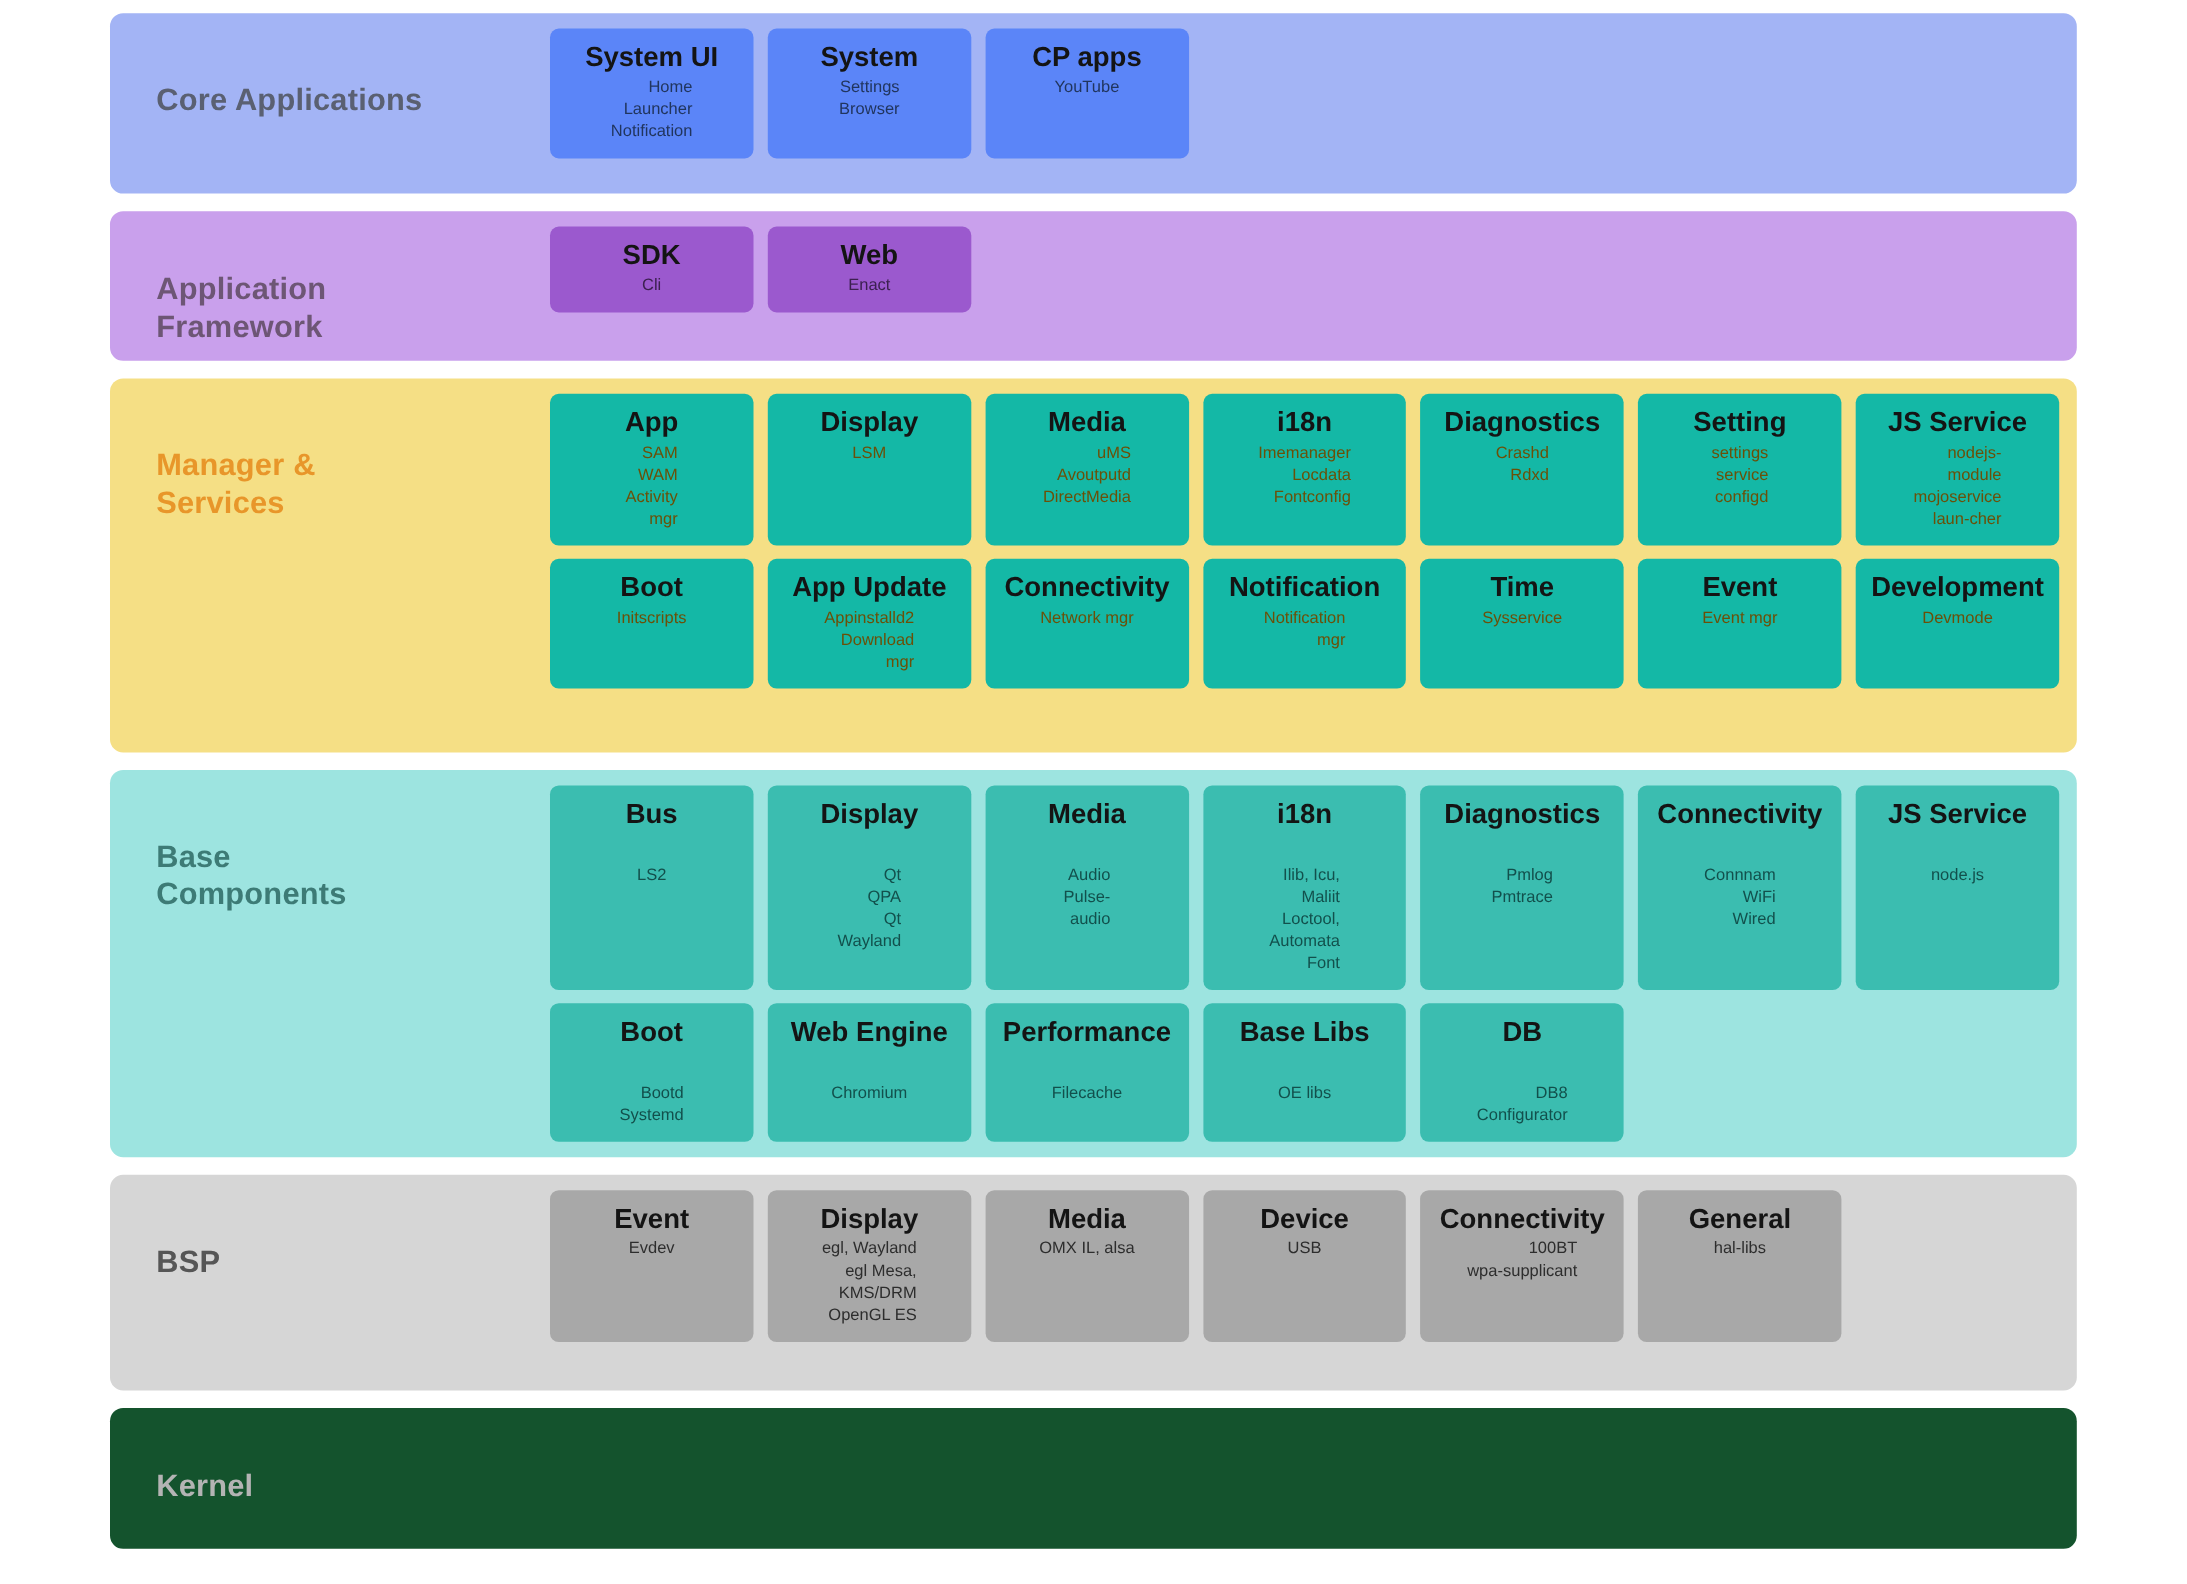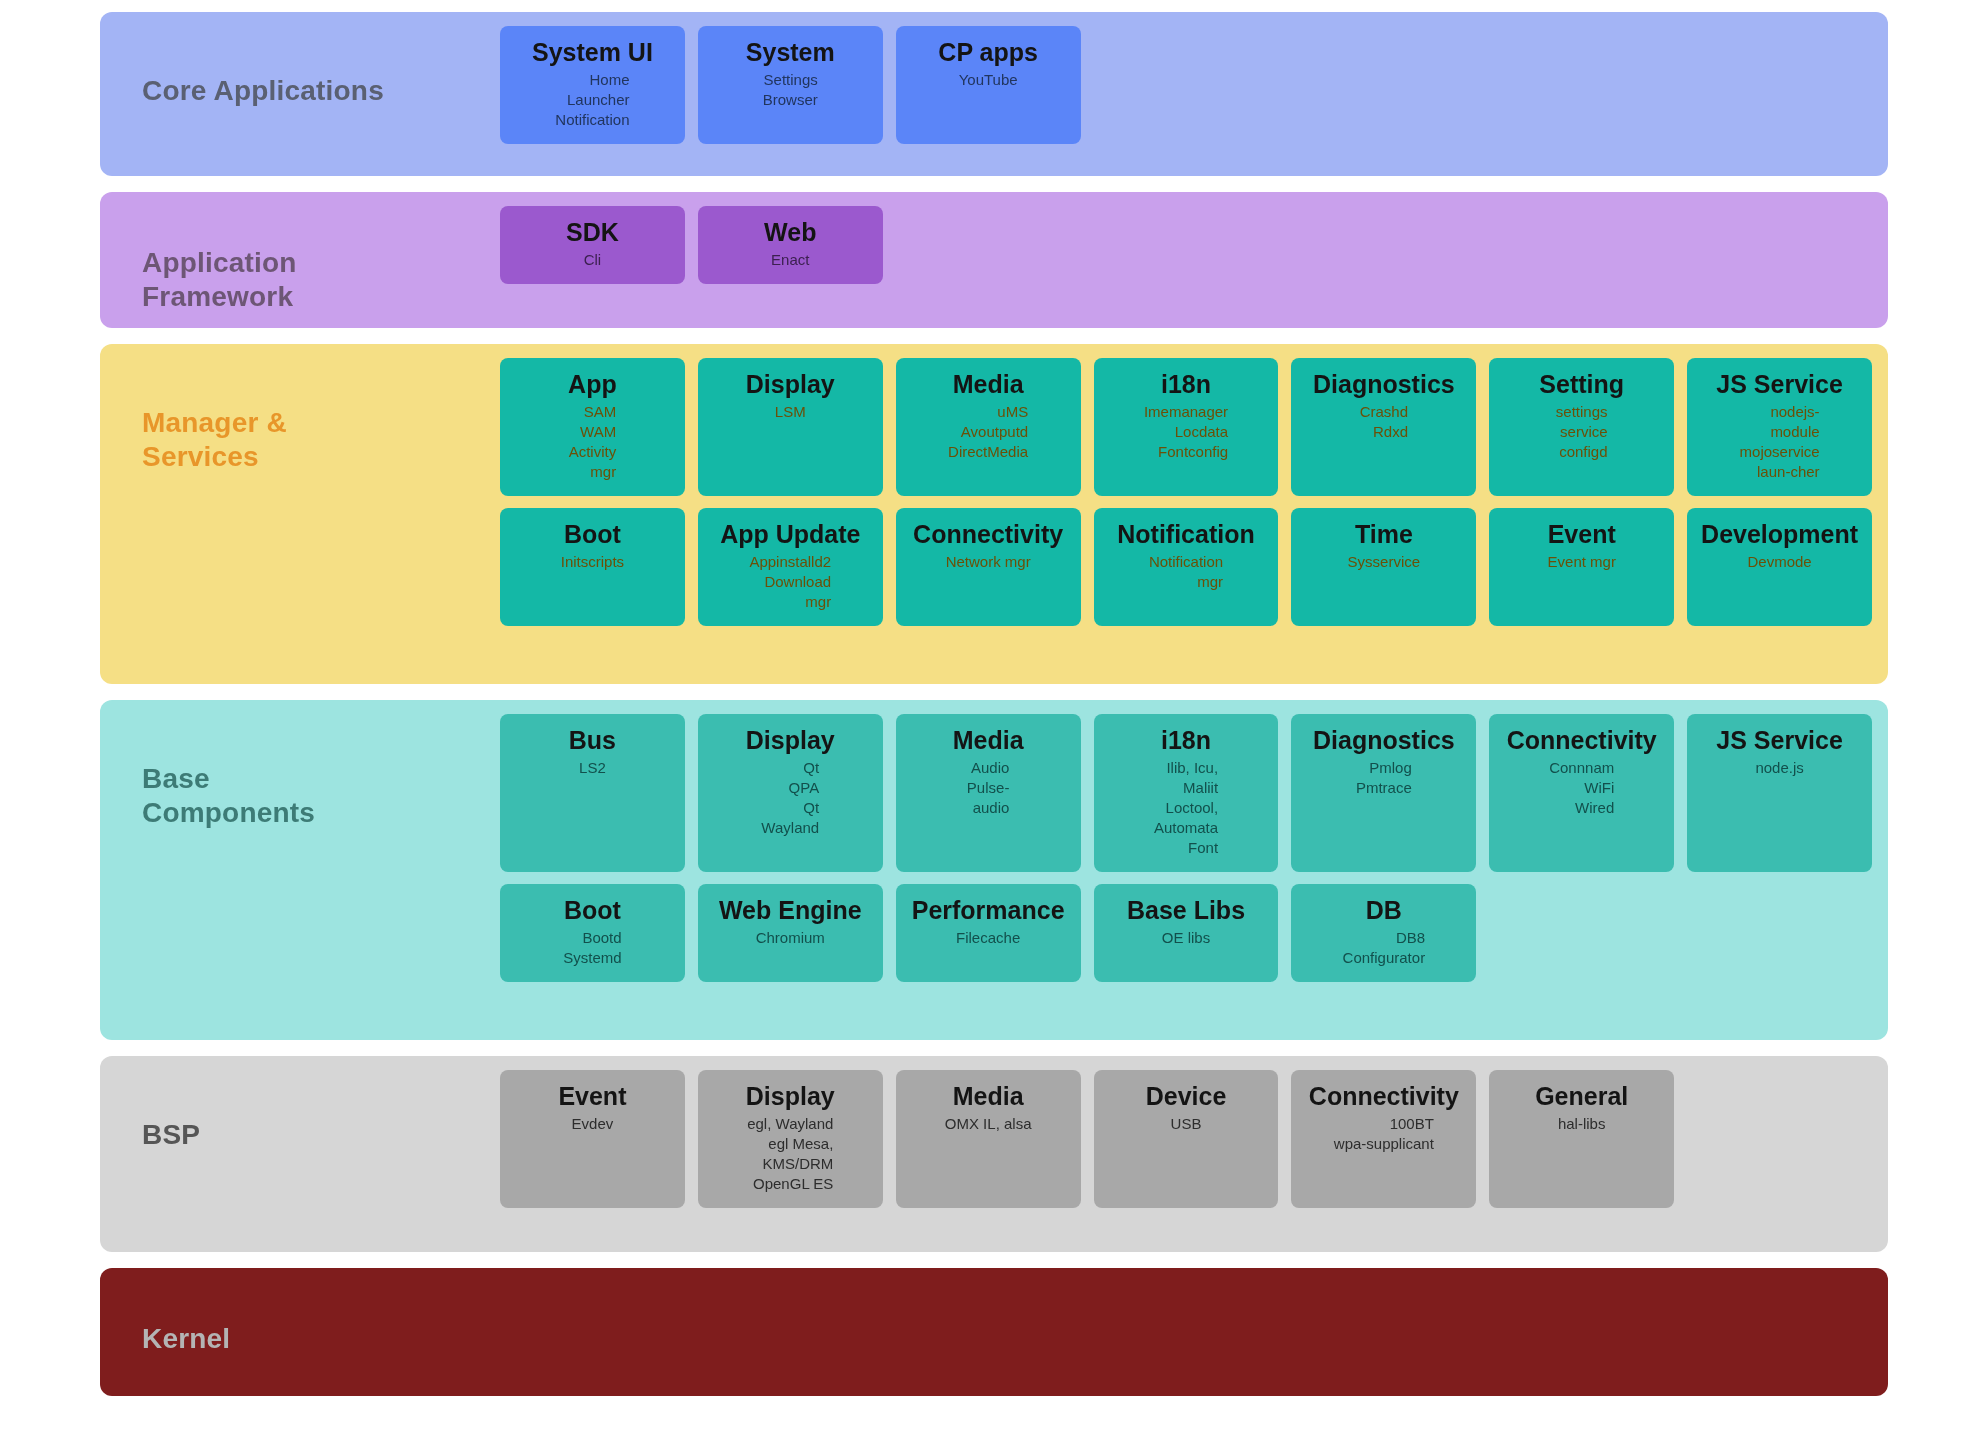--- a/index.html
+++ b/index.html
@@ -106,31 +106,31 @@
 
   
   .band-mgr { background: #f5df85; min-height: 340px; }
   .band-mgr .band-label { color: #e8962a; }
   .band-mgr .card { background: #14b8a6; }
   .band-mgr .card-items { color: #6b5008; }
 
   
   .band-base { background: #9de4e0; min-height: 340px; }
   .band-base .band-label { color: #3d7b76; }
-  .band-base .card { background: #3bbdb0; }
+  .band-base .card { background: #3bbdb0; gap: 28px; }
   .band-base .card-items { color: #12504c; }
 
   
   .band-bsp { background: #d6d6d6; min-height: 196px; }
   .band-bsp .band-label { color: #565656; }
   .band-bsp .card { background: #a8a8a8; }
   .band-bsp .card-items { color: #2d2d2d; }
 
   
-  .band-kernel { background: #7f1d1d; min-height: 128px; }
+  .band-kernel { background: #14532d; min-height: 128px; }
   .band-kernel .band-label { color: #b4b4b4; padding-top: 40px; }
 </style>
 </head>
 <body>
 
 <div id="stack">
     <div class="band band-core">
       <div class="band-label">Core Applications</div>
       <div class="band-body">
         <div class="card-row">

